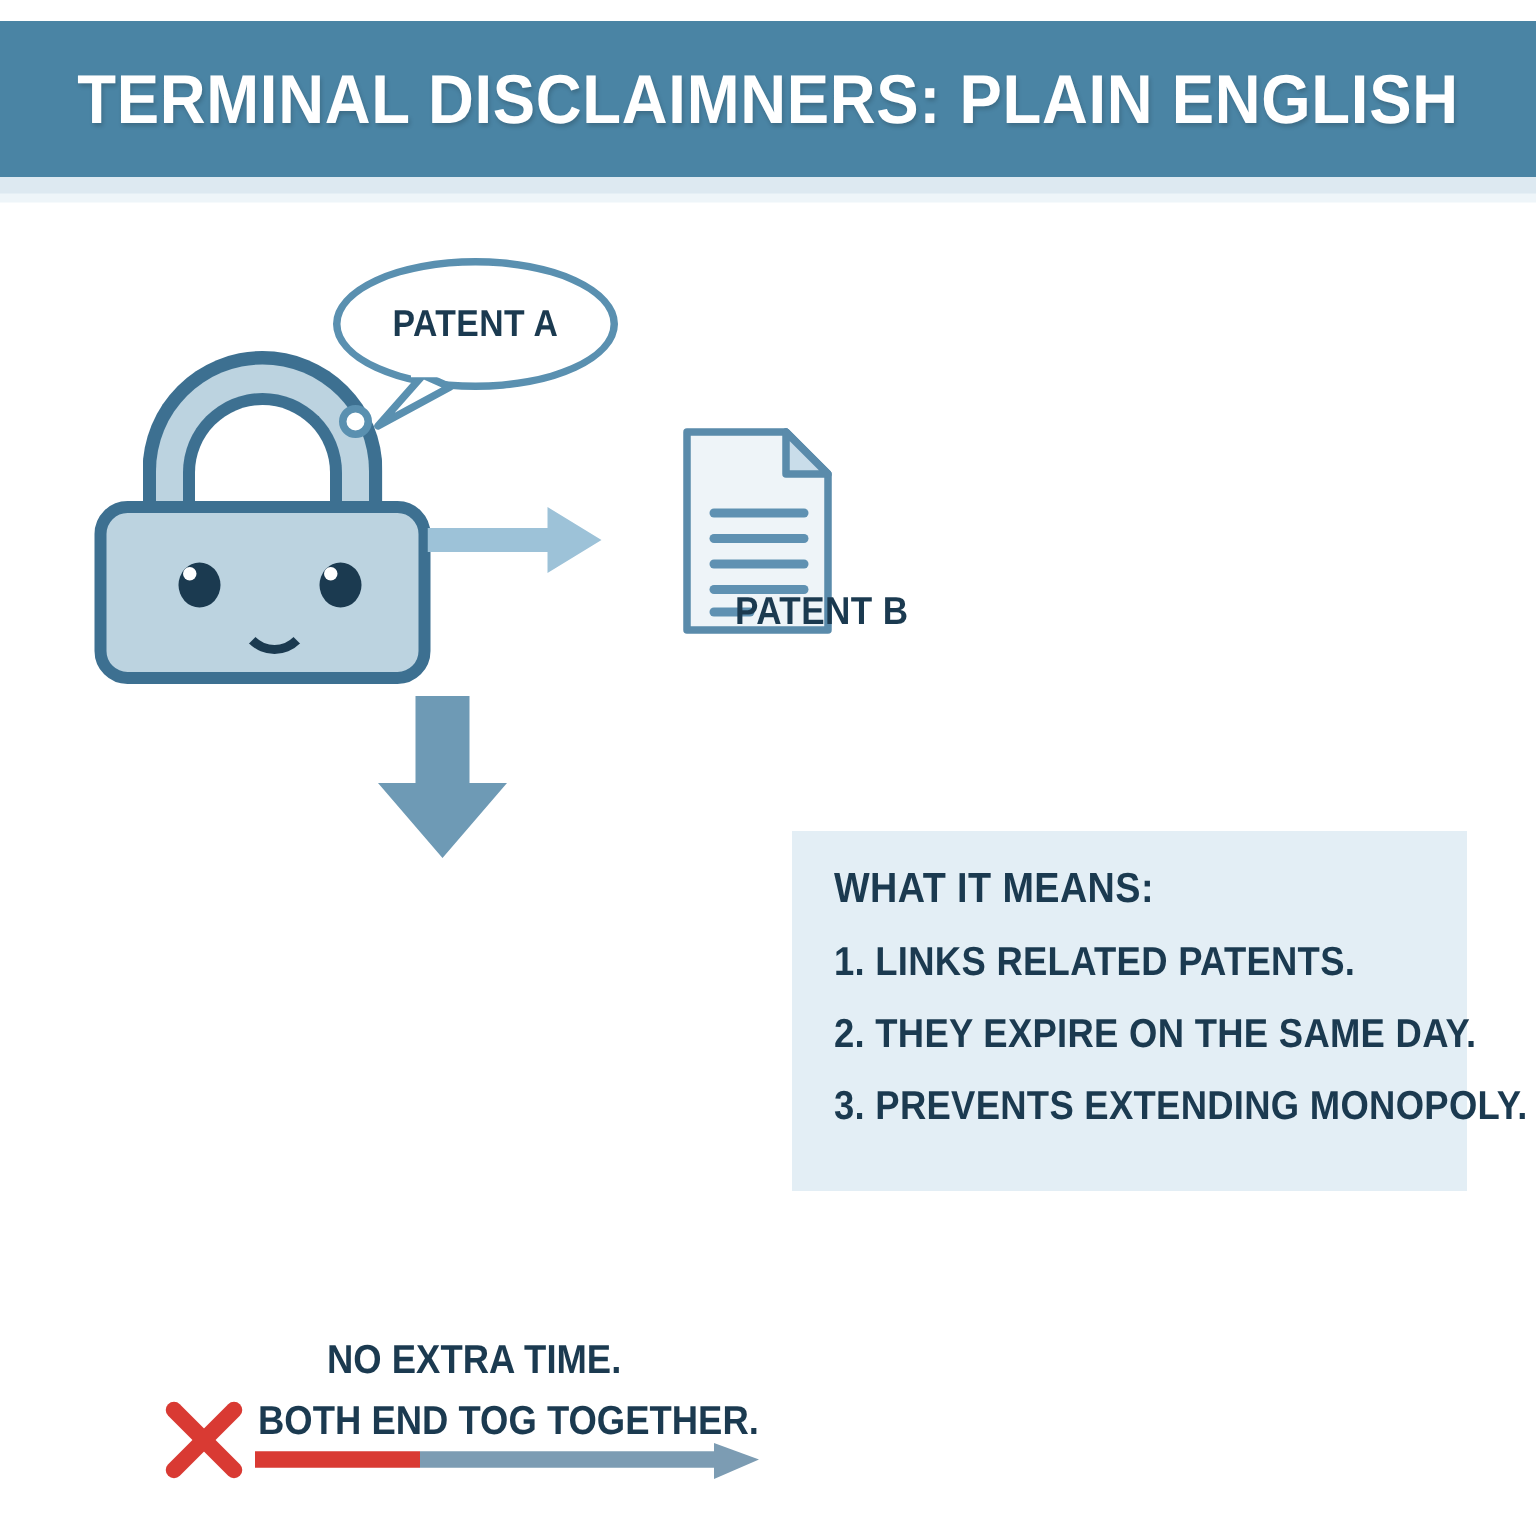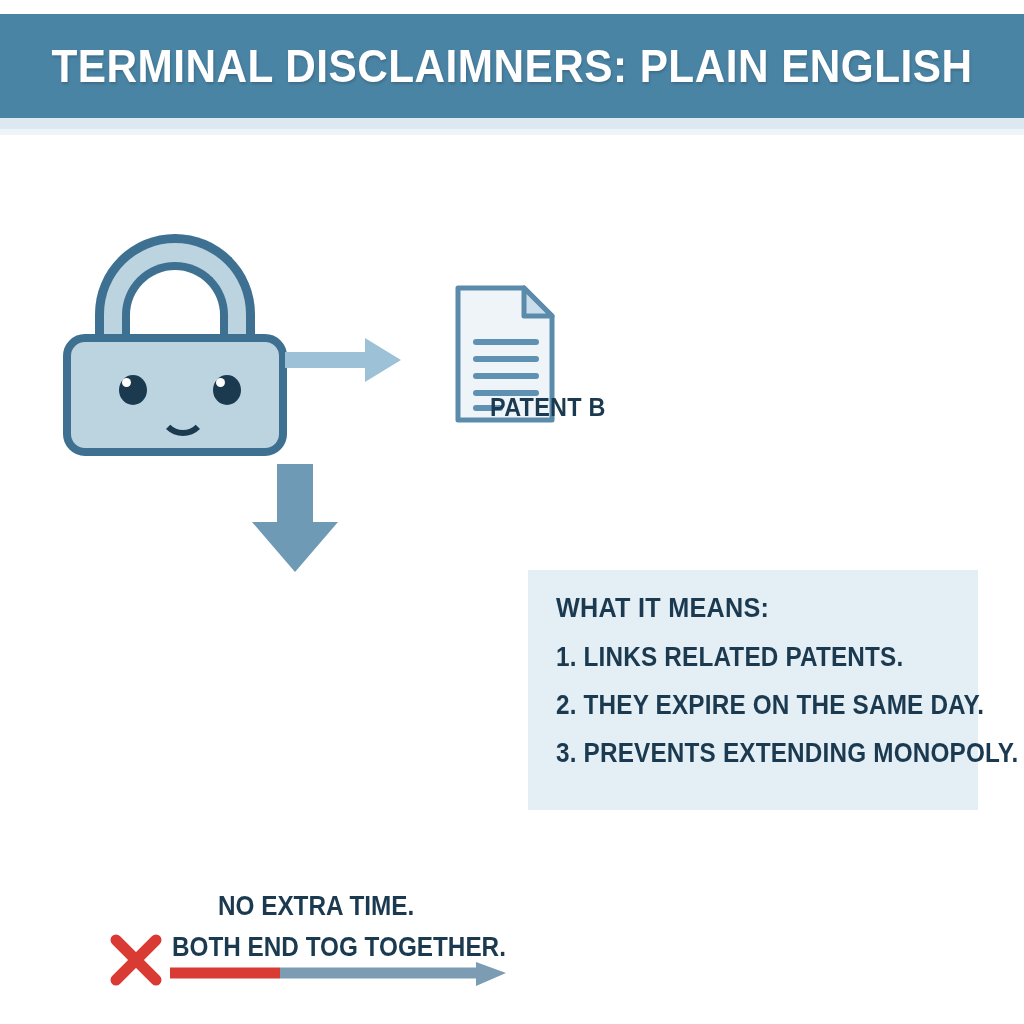--- a/index.html
+++ b/index.html
@@ -176,21 +176,21 @@
     font-size: 25px;
     font-weight: bold;
     transform: scaleX(0.9);
     letter-spacing: 0.3px;
   }
   #gears { position: absolute; left: 50px; top: 48px; width: 178px; height: 160px; }
 
   
   #info-box {
     position: absolute;
-    left: 528px; top: 556px;
+    left: 528px; top: 540px;
     width: 450px; height: 240px;
     background: #e3eef5;
   }
   #info-heading {
     position: absolute;
     left: 28px; top: 22px;
     color: #1b3a50;
     font-size: 28px;
     font-weight: bold;
     transform: scaleX(0.9);
@@ -249,20 +249,29 @@
   <div id="lock-group">
     <div class="lock-shackle-outer"></div>
     <div class="lock-shackle-inner"></div>
     <div class="lock-body">
       <div class="lock-eye left"></div>
       <div class="lock-eye right"></div>
       <div class="lock-smile"></div>
     </div>
   </div>
 
+  <div id="speech-bubble-group">
+    <div class="bubble-ellipse"></div>
+    <svg width="200" height="120" viewBox="0 0 200 120" style="position:absolute;left:0;top:0;">
+      <path d="M 60 78 L 30 112 L 78 86 Z" fill="#ffffff" stroke="#5a90b0" stroke-width="5" stroke-linejoin="round"></path>
+      <path d="M 52 76 L 84 76" stroke="#ffffff" stroke-width="7"></path>
+    </svg>
+    <div id="bubble-text">PATENT A</div>
+    <div class="bubble-tail-dot"></div>
+  </div>
 
   <svg id="right-arrow" viewBox="0 0 120 52">
     <path d="M 0 18 L 80 18 L 80 4 L 116 26 L 80 48 L 80 34 L 0 34 Z" fill="#9dc2d8"></path>
   </svg>
 
   <svg id="doc-group" viewBox="0 0 110 140">
     <path d="M 8 4 L 74 4 L 102 32 L 102 136 L 8 136 Z" fill="#eef4f8" stroke="#5a8bab" stroke-width="5" stroke-linejoin="round"></path>
     <path d="M 74 4 L 74 32 L 102 32 Z" fill="#c9ddea" stroke="#5a8bab" stroke-width="5" stroke-linejoin="round"></path>
     <g stroke="#5f91b2" stroke-width="6" stroke-linecap="round">
       <line x1="26" y1="58" x2="86" y2="58"></line>

